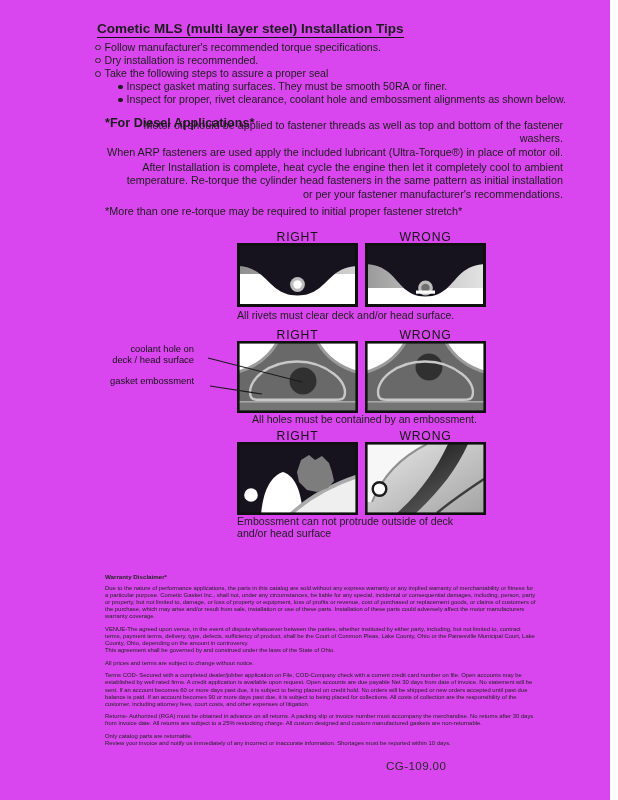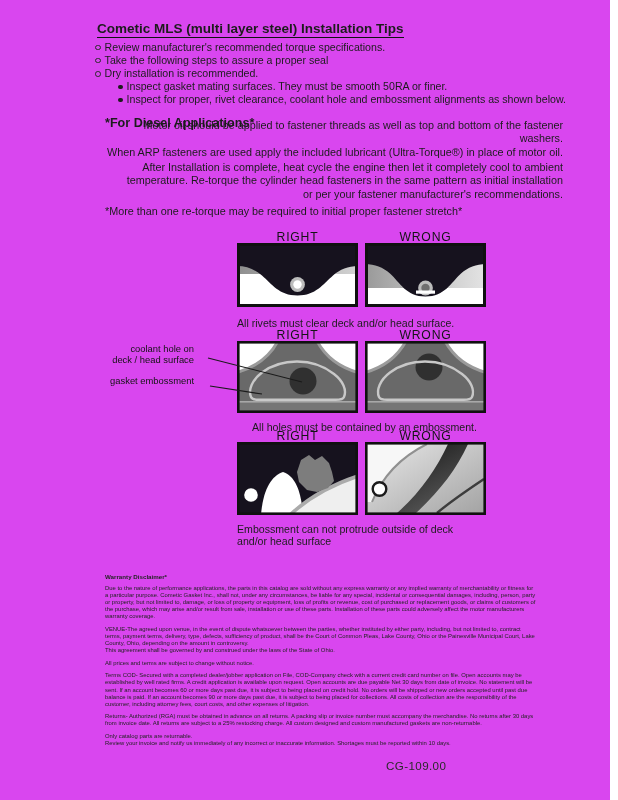--- a/index.html
+++ b/index.html
@@ -18,21 +18,21 @@
   .dot  { width:4.6px; height:4.6px; background:#1c1c1c; border-radius:50%;
           margin-right:4px; flex:0 0 auto; align-self:center; }
 
   .diesel-h { left:105px; top:116px; font-size:12.6px; font-weight:bold; }
   .para { left:105px; width:458px; font-size:10.8px; line-height:13.3px; white-space:pre-line; }
   .p1 { top:119px;text-align:right; } .p2 { top:161px;text-align:right; } .note { top:205px; }
 
   .dlabel { width:121px; text-align:center; font-size:12.2px; letter-spacing:0.8px; color:#141414; }
   .panel { width:121px; }
   .panel svg { display:block; }
-  .caption { font-size:10.6px; white-space:pre-line; line-height:11.6px;margin-top:8px; }
+  .caption { font-size:10.6px; white-space:pre-line; line-height:11.6px; }
 
   .leader-label { left:84px; width:110px; text-align:right; font-size:9.4px;
                   line-height:10.9px; white-space:pre-line; color:#141414; }
 
   .legal { left:105px; top:573px; width:433px; font-size:5.9px; line-height:7.1px; color:#232323; }
   .legal-h { font-weight:bold; font-size:6.2px; margin:0 0 4.5px 0; }
   .legal p { margin:0 0 5.6px 0; white-space:pre-line; }
 
   .pagenum { left:386px; top:759px; font-size:11.6px; letter-spacing:0.4px; color:#2a2a2a; }
 </style>
@@ -41,29 +41,29 @@
 
 <div class="page">
 
   <div class="abs title">
     <span>Cometic MLS (multi layer steel) Installation Tips</span>
   </div>
 
   <div class="abs bullets">
     <div class="bl">
         <span class="ring"></span>
-        <span>Review manufacturer's recommended torque specifications.</span>
+        <span>Follow manufacturer's recommended torque specifications.</span>
+      </div>
+    <div class="bl">
+        <span class="ring"></span>
+        <span>Dry installation is recommended.</span>
       </div>
     <div class="bl">
         <span class="ring"></span>
         <span>Take the following steps to assure a proper seal</span>
-      </div>
-    <div class="bl">
-        <span class="ring"></span>
-        <span>Dry installation is recommended.</span>
       </div>
     <div class="bl sub">
         <span class="dot"></span>
         <span>Inspect gasket mating surfaces.  They must be smooth 50RA or finer.</span>
       </div>
     <div class="bl sub">
         <span class="dot"></span>
         <span>Inspect for proper, rivet clearance, coolant hole and embossment alignments as shown below.</span>
       </div>
   </div>

